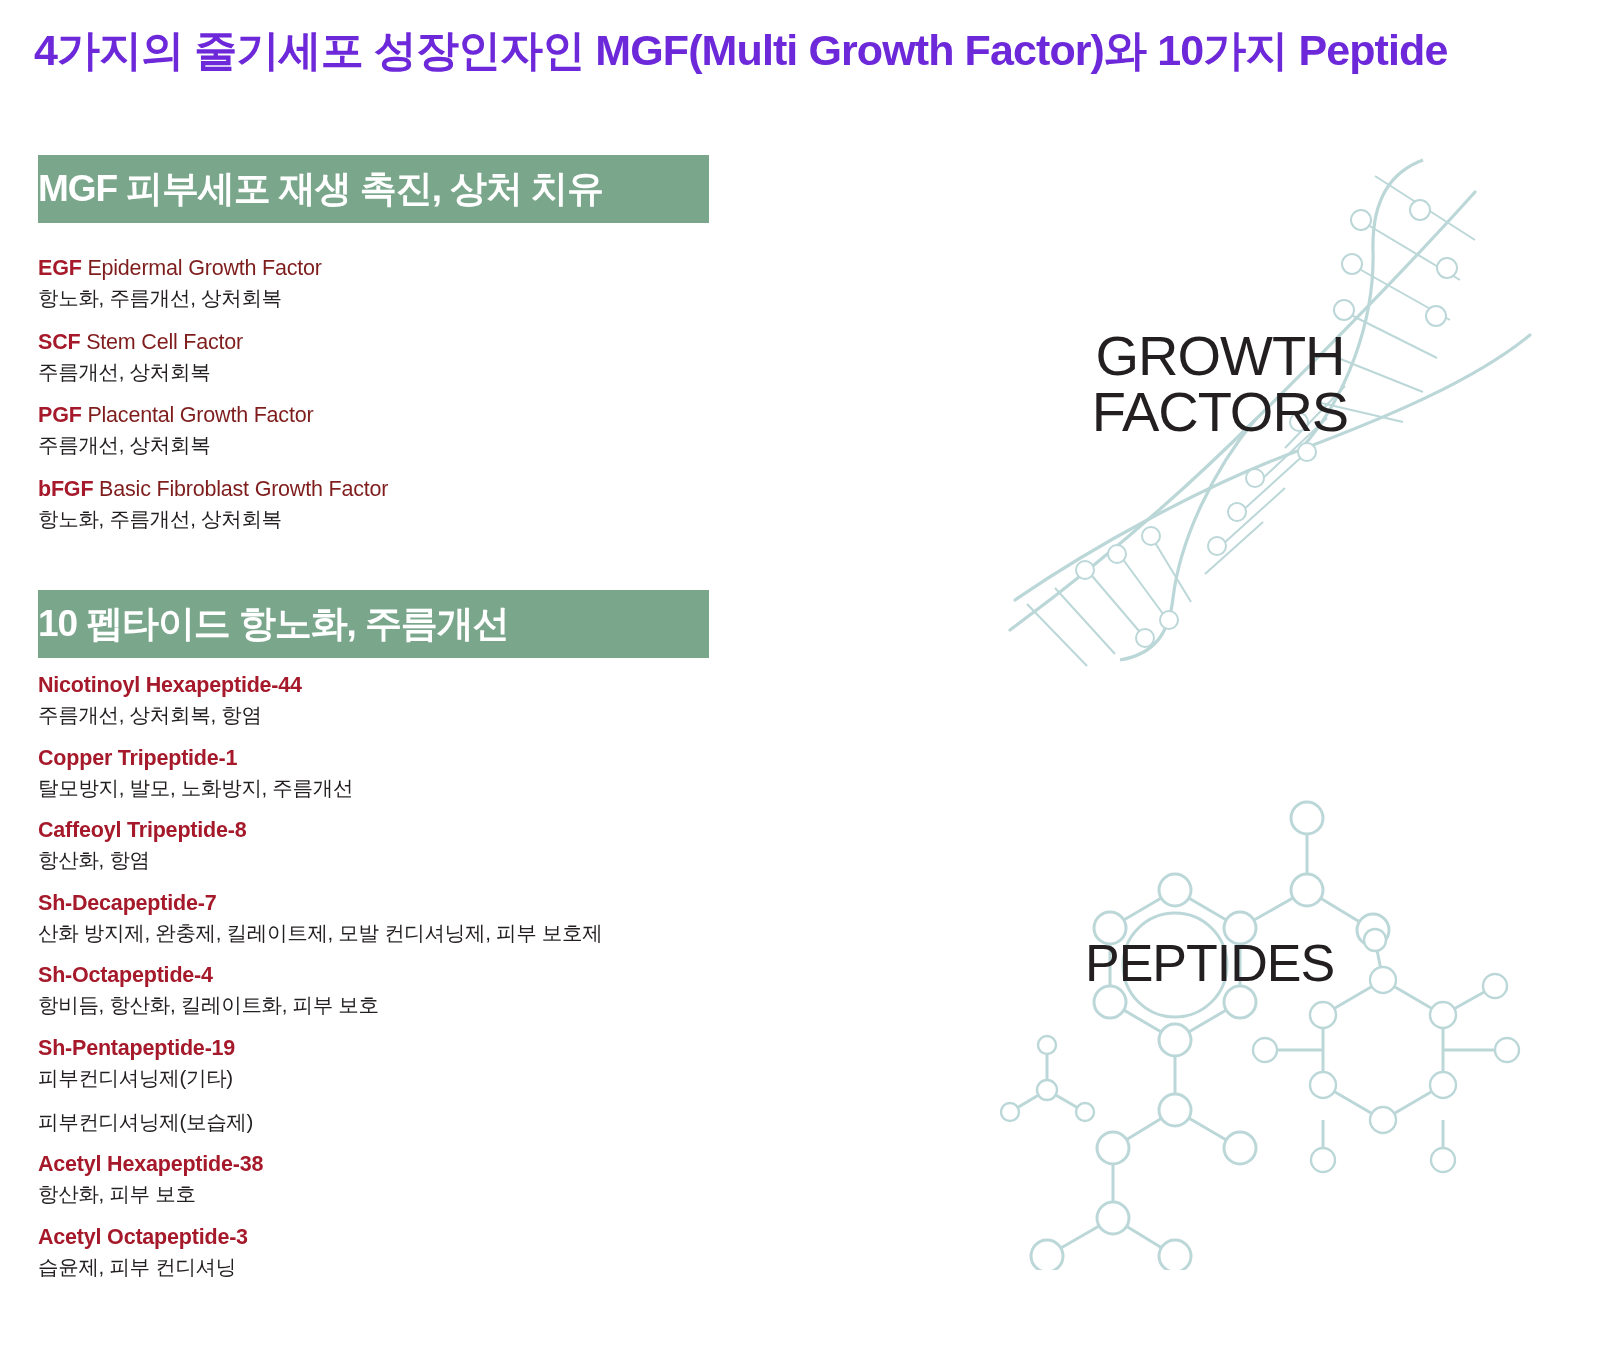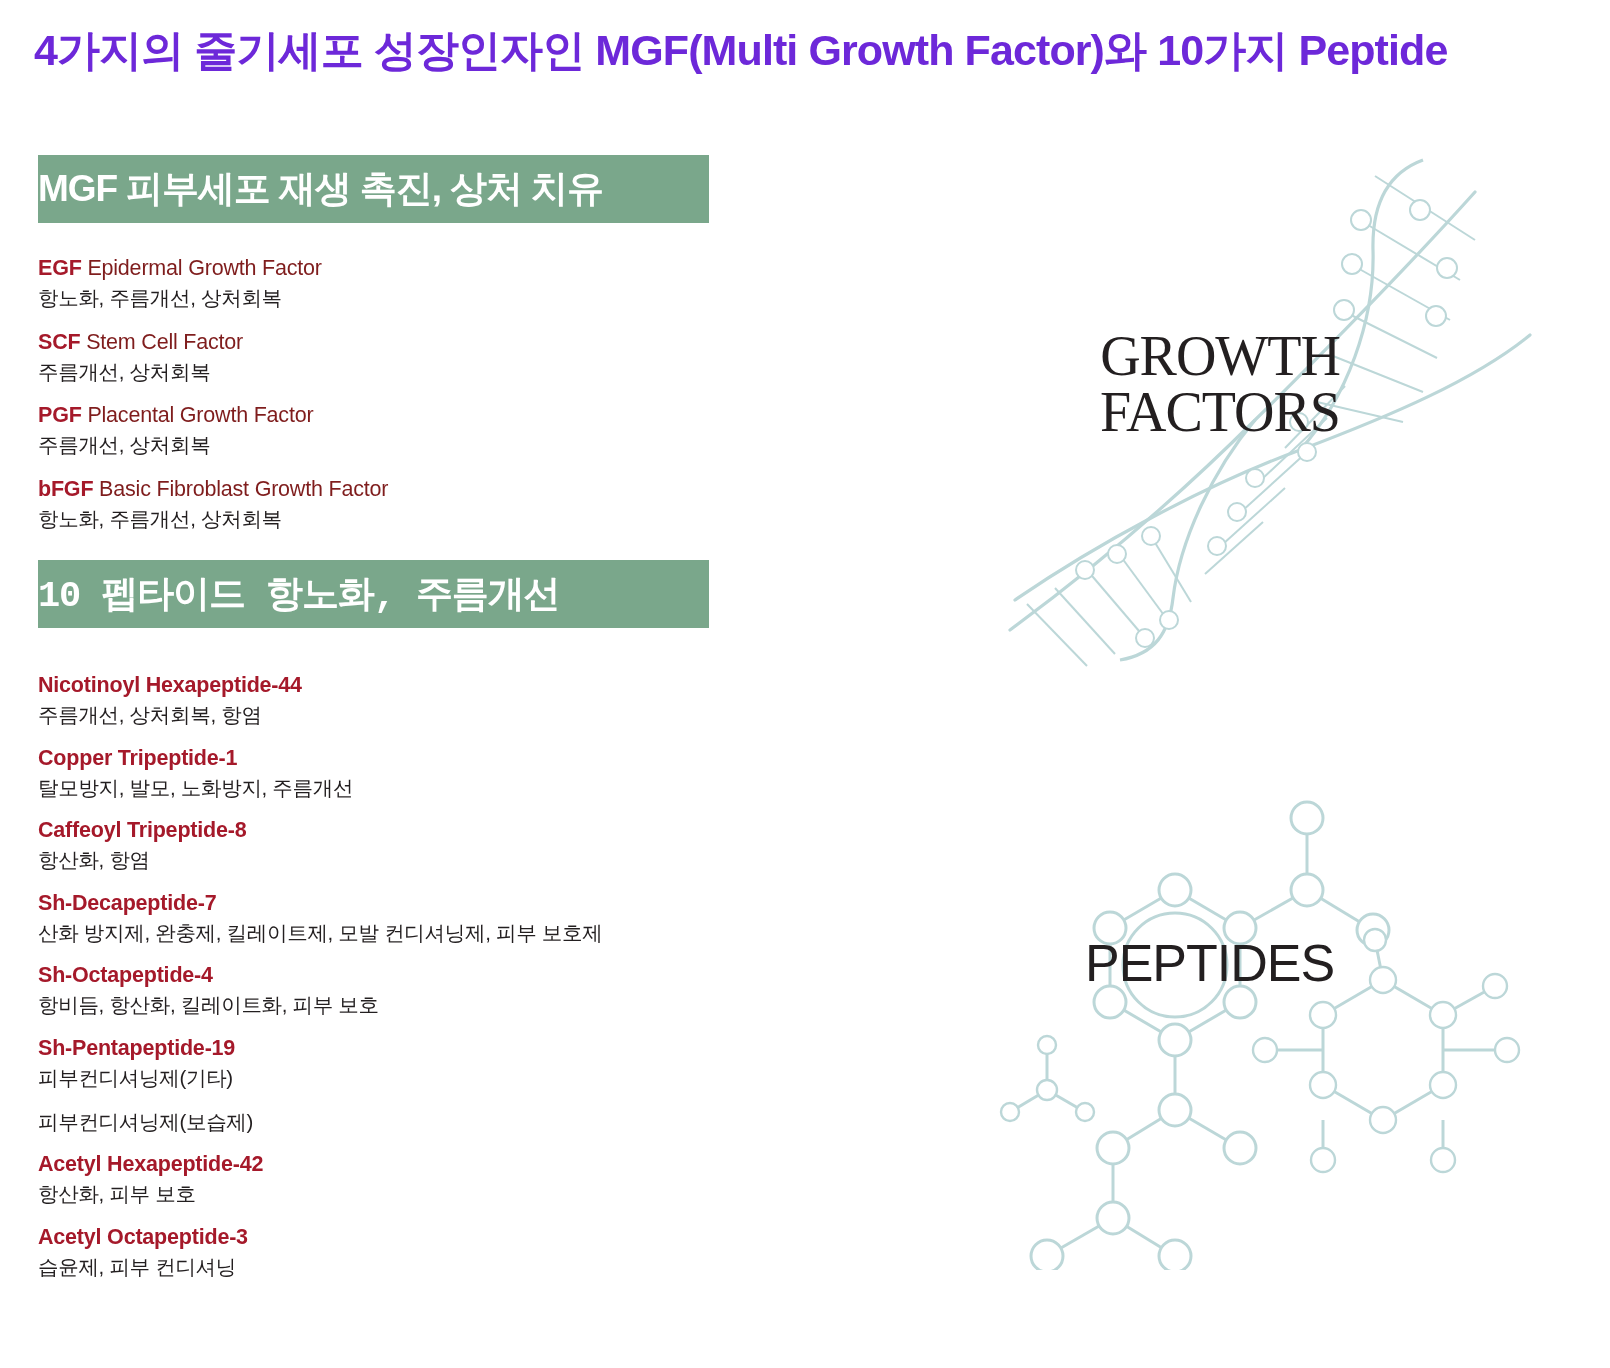--- a/index.html
+++ b/index.html
@@ -49,21 +49,21 @@
     top: 50%;
     transform: translateY(-50%);
     text-align: left;
     color: #ffffff;
     font-size: 37px;
     font-weight: 700;
     letter-spacing: -1.1px;
     white-space: nowrap;
   }
   #mgf-bar { top: 155px; }
-  #peptide-bar { top: 560px; font-family: Liberation Mono, monospace; }
+  #peptide-bar { top: 590px; }
 
   
   .ingredient-list {
     position: absolute;
     left: 38px;
     width: 880px;
   }
   #mgf-list { top: 255px; }
   #peptide-list { top: 672px; }
 
@@ -122,21 +122,20 @@
     line-height: 1.0;
     white-space: pre-line;
     text-align: center;
   }
   #growth-caption {
     left: 105px;
     top: 198px;
     width: 320px;
     font-size: 56px;
     text-align: center;
-    font-family: Liberation Serif, serif;
   }
   #peptides-caption {
     left: 150px;
     top: 247px;
     width: 330px;
     font-size: 52px;
     text-align: left;
   }
 </style>
 </head>
@@ -195,21 +194,21 @@
         <div class="ingredient-desc">항비듬, 항산화, 킬레이트화, 피부 보호</div>
       </div>
       <div class="ingredient">
         <div class="ingredient-name">Sh-Pentapeptide-19</div>
         <div class="ingredient-desc">피부컨디셔닝제(기타)</div>
       </div>
       <div class="ingredient">
         <div class="ingredient-desc">피부컨디셔닝제(보습제)</div>
       </div>
       <div class="ingredient">
-        <div class="ingredient-name">Acetyl Hexapeptide-42</div>
+        <div class="ingredient-name">Acetyl Hexapeptide-38</div>
         <div class="ingredient-desc">항산화, 피부 보호</div>
       </div>
       <div class="ingredient">
         <div class="ingredient-name">Acetyl Octapeptide-3</div>
         <div class="ingredient-desc">습윤제, 피부 컨디셔닝</div>
       </div>
     </div>
 
   <div id="growth-art">
     <svg class="art-svg" viewBox="0 0 580 540">

